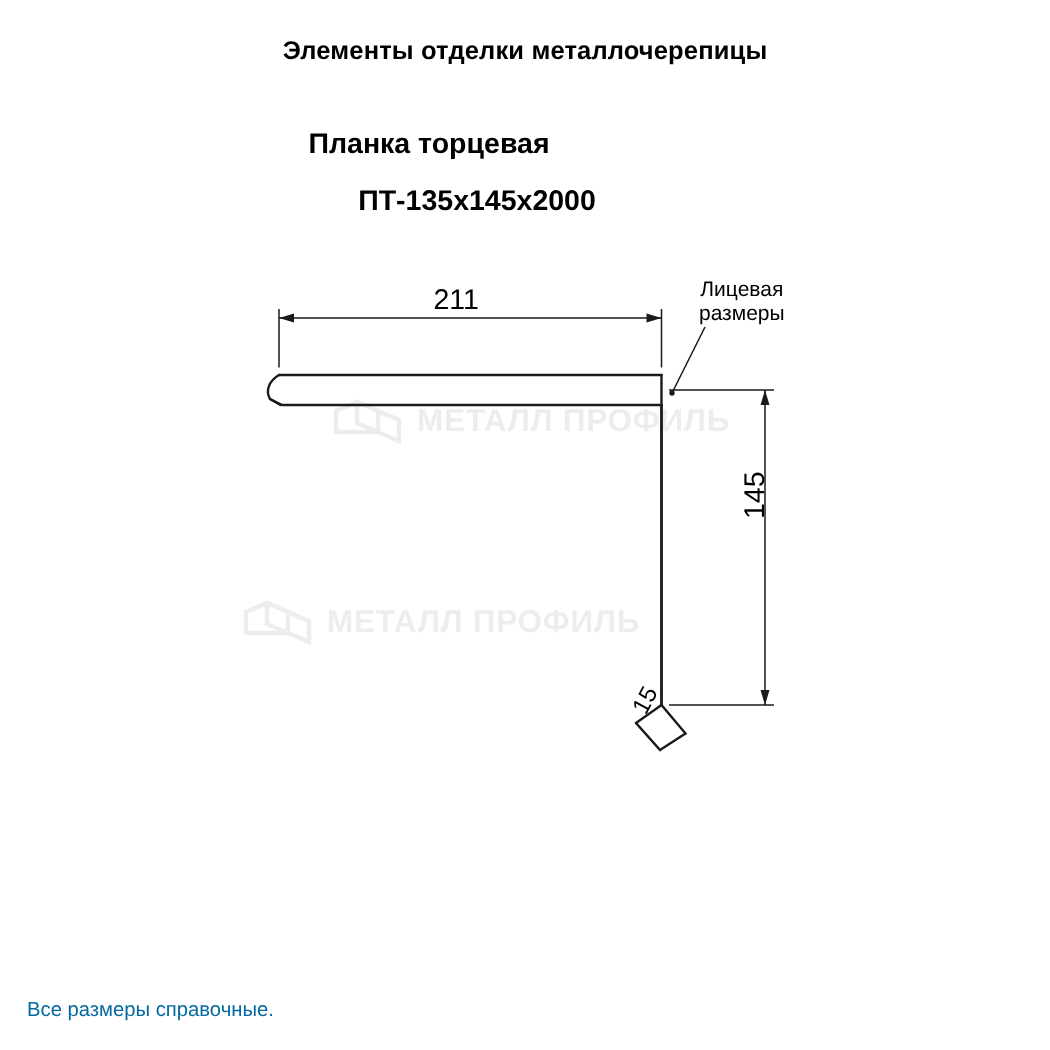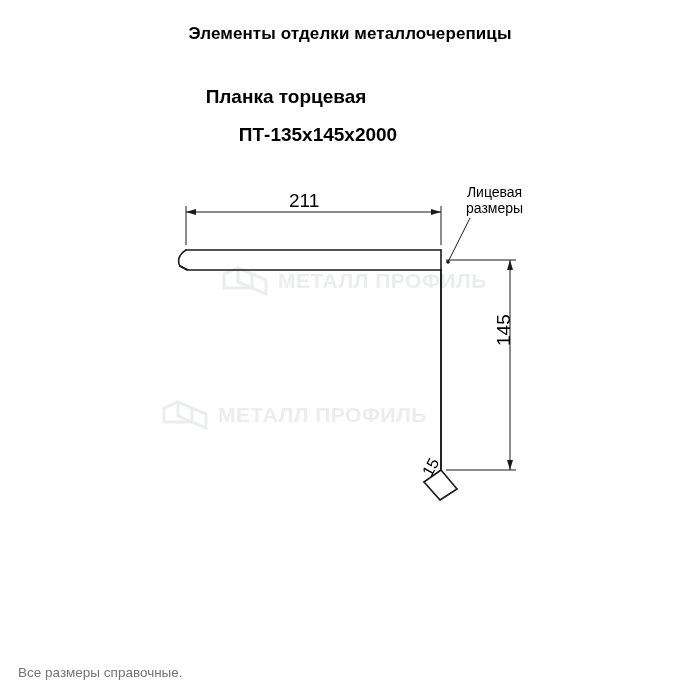--- a/index.html
+++ b/index.html
@@ -118,21 +118,21 @@
     text-align: center;
   }
 
   
   .footer {
     position: absolute;
     left: 18px;
     bottom: 18px;
     font-size: 13.5px;
     line-height: 19px;
-    color: #737373;
+    color: #0369a1;
   }
 </style>
 </head>
 <body>
 
 <div class="page">
 
   <div class="title">Элементы отделки металлочерепицы</div>
   <div class="subtitle">Планка торцевая</div>
   <div class="code">ПТ-135х145х2000</div>

